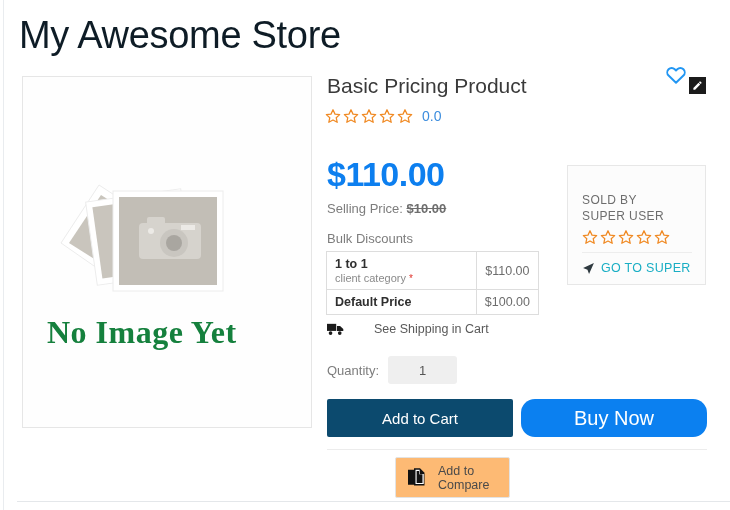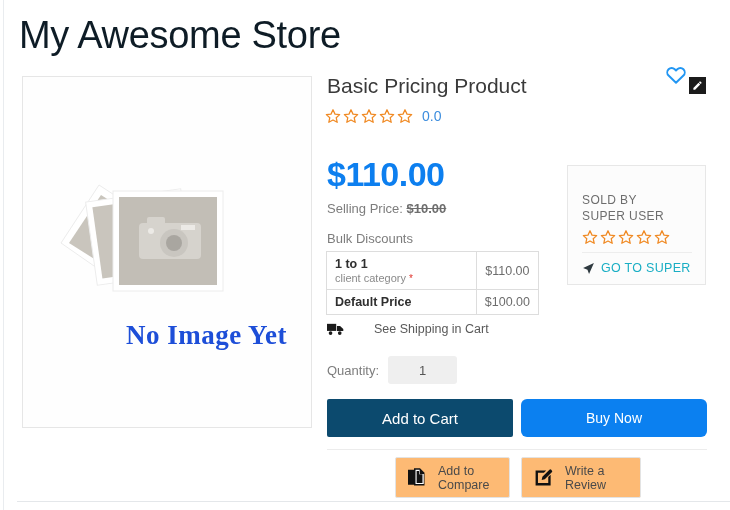--- a/index.html
+++ b/index.html
@@ -43,25 +43,25 @@
     background: #fefefe;
     overflow: hidden;
   }
   .noimg-wrap {
     position: absolute; left: 50%; top: 50%;
     transform: translate(-50%, -50%);
     width: 240px; height: 190px;
   }
   .noimg-text {
     position: absolute; left: 0; right: 0; bottom: -4px;
-    text-align: right;
+    text-align: left;
     font-family: "Liberation Serif", serif;
     font-weight: bold;
-    font-size: 27px;
-    color: #1d4ed8;
+    font-size: 32px;
+    color: #15803d;
     letter-spacing: 0.5px;
   }
 
   
   .product-title {
     position: absolute; left: 327px; top: 74px;
     font-size: 21px; color: #3a3a3a; font-weight: 400;
     white-space: nowrap;
   }
   .wish-icon {
@@ -171,23 +171,23 @@
     width: 186px; height: 38px;
     background: #0c4a6e; color: #ffffff;
     border: none; border-radius: 2px;
     font-family: "Liberation Sans", sans-serif;
     font-size: 15px; cursor: pointer;
   }
   .btn-buy {
     position: absolute; left: 521px; top: 399px;
     width: 186px; height: 38px;
     background: #0b80f0; color: #ffffff;
-    border: none; border-radius: 6px;
+    border: none; border-radius: 14px;
     font-family: "Liberation Sans", sans-serif;
-    font-size: 14px; cursor: pointer;
+    font-size: 20px; cursor: pointer;
   }
   .sep-line {
     position: absolute; left: 327px; top: 449px;
     width: 380px; height: 1px; background: #ececec;
   }
   .btn-compare {
     position: absolute; left: 395px; top: 457px;
     width: 115px; height: 41px;
   }
   .btn-review {
@@ -361,24 +361,14 @@
       <path d="M8 0h8l6 6v17H8z" fill="#111111"></path>
       <path d="M10 2h5.5v5.5H21V21H10z" fill="#ffffff"></path>
       <path d="M11.5 3.5h3.2v4.6h4.6V19.5h-7.8z" fill="#111111"></path>
     </svg>
     <div class="txt">
       <div>Add to</div>
       <div>Compare</div>
     </div>
   </div>
 
-  <div class="btn-review sec-btn">
-    <svg width="19" height="19" viewBox="0 0 24 24" fill="#111111">
-      <path d="M2 3h13.5l-3 3H5v13h13v-7.6l3-3V22H2z"></path>
-      <path d="M21.8 2.3a1.6 1.6 0 0 0-2.3 0l-8.9 8.9-.9 3.9 3.9-.9 8.9-8.9a1.6 1.6 0 0 0 0-2.3z"></path>
-    </svg>
-    <div class="txt">
-      <div>Write a</div>
-      <div>Review</div>
-    </div>
-  </div>
 
 </div>
 
 </body></html>

